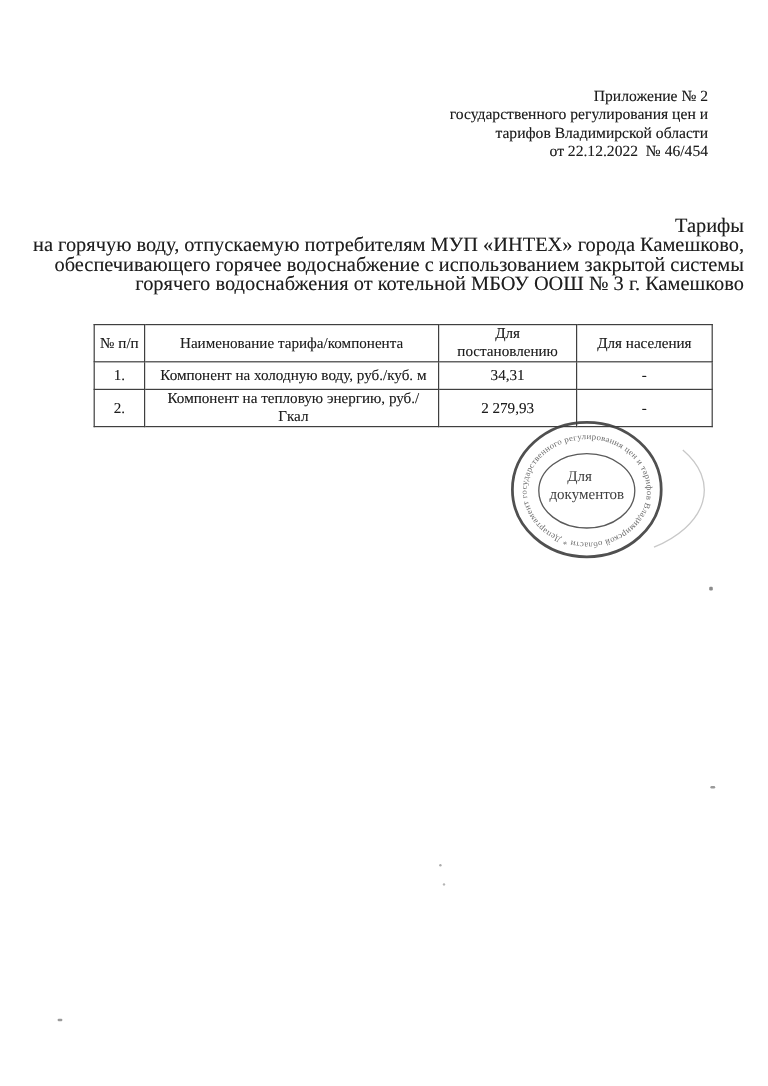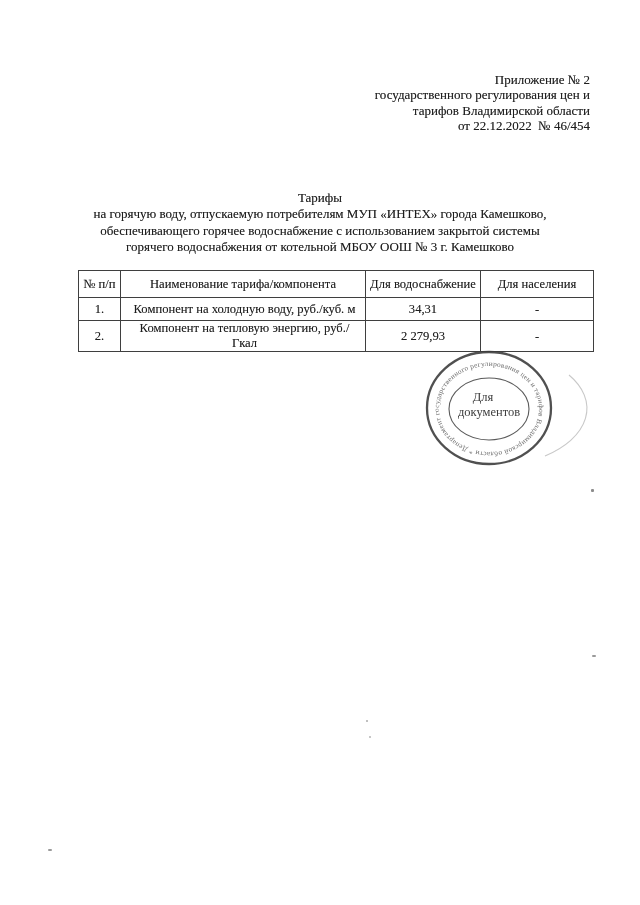--- a/index.html
+++ b/index.html
@@ -19,23 +19,23 @@
   .ref-block{
     position:absolute;top:72px;right:50px;
     text-align:right;
     font-size:13px;line-height:15.4px;
     color:var(--ink,#1e1e1e);
     text-shadow:0 0 .5px rgba(25,25,25,.45);
   }
   .ref-block .line{white-space:pre;}
   
   .title-block{
-    position:absolute;top:190px;left:20px;width:600px;
-    text-align:center;
-    font-size:13px;line-height:16.4px;
+    position:absolute;top:180px;left:20px;width:600px;
+    text-align:right;
+    font-size:17px;line-height:16.4px;
     color:var(--ink,#1e1e1e);
     text-shadow:0 0 .5px rgba(25,25,25,.45);
   }
   
   table.tariff{
     position:absolute;left:78px;top:270px;
     border-collapse:collapse;
     table-layout:fixed;
     width:515px;
     font-size:12.6px;
@@ -82,21 +82,21 @@
     <colgroup>
       <col style="width:42px">
         <col style="width:245px">
         <col style="width:115px">
         <col style="width:113px">
     </colgroup>
     <thead>
       <tr>
         <th>№ п/п</th>
         <th>Наименование тарифа/компонента</th>
-        <th>Для водоснабжение</th>
+        <th>Для постановлению</th>
         <th>Для населения</th>
       </tr>
     </thead>
     <tbody>
       <tr>
         <td>1.</td>
         <td class="name">Компонент на холодную воду, руб./куб. м</td>
         <td>34,31</td>
         <td>-</td>
       </tr>

